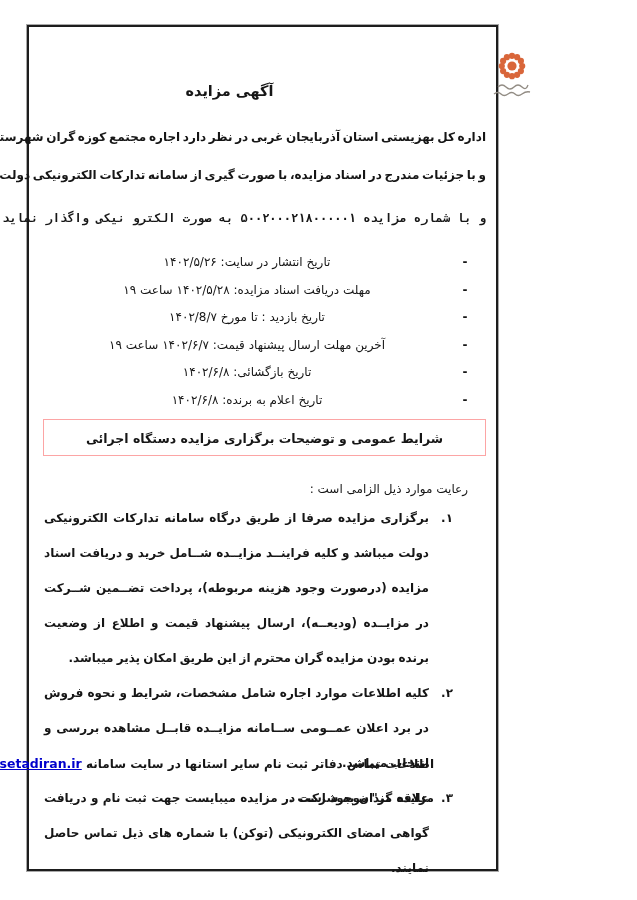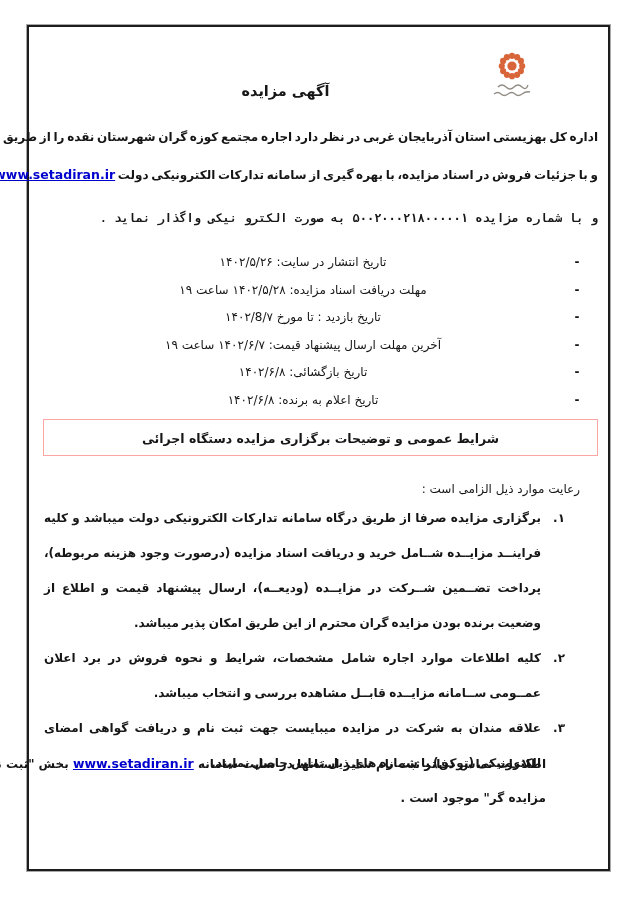--- a/index.html
+++ b/index.html
@@ -1,21 +1,21 @@
 <!DOCTYPE html>
 <html lang="fa"><head>
 <meta charset="utf-8">
 <style>
   html,body{margin:0;padding:0;}
   body{
     width:637px;height:900px;background:#ffffff;position:relative;
     font-family:"DejaVu Sans",sans-serif;color:#161616;
   }
   .page{
-    position:absolute;left:27px;top:25px;width:583px;height:846px;
+    position:absolute;left:27px;top:25px;width:471px;height:846px;
     box-sizing:border-box;background:#fff;direction:rtl;
     border:2px solid #1d1d1d;outline:1px solid #a9a9a9;
   }
   .abs{position:absolute;}
   .nowrap{white-space:nowrap;}
   .jl{text-align:justify;text-align-last:justify;}
 
   
   .logo{left:455px;top:24px;width:56px;text-align:center;}
 
@@ -85,21 +85,21 @@
         <path d="M10 43 q4 -3 7 0 t7 0 t7 0 t7 0 t8 -2"></path>
       </g>
     </svg>
   </div>
 
   <div class="abs title">آگهی مزایده</div>
 
   <div class="abs intro">
     <div class="line nowrap jl">اداره کل بهزیستی استان آذربایجان غربی در نظر دارد اجاره مجتمع کوزه گران شهرستان نقده را از طریق مزایده عمومی</div>
     <div class="line nowrap jl">
-      <span>و با جزئیات فروش در اسناد مزایده، با بهره گیری از سامانه تدارکات الکترونیکی دولت</span>
+      <span>و با جزئیات مندرج در اسناد مزایده، با صورت گیری از سامانه تدارکات الکترونیکی دولت</span>
       <a class="weblink" href="#">www.setadiran.ir</a>
     </div>
   </div>
 
   <div class="abs auction-line nowrap">و با شماره مزایده  ۵۰۰۲۰۰۰۲۱۸۰۰۰۰۰۱ به صورت الکترو نیکی واگذار نماید .</div>
 
   <div class="abs schedule">
     <div class="srow">
       <span class="dash">-</span>
       <span class="stext nowrap">تاریخ انتشار در سایت: ۱۴۰۲/۵/۲۶</span>

